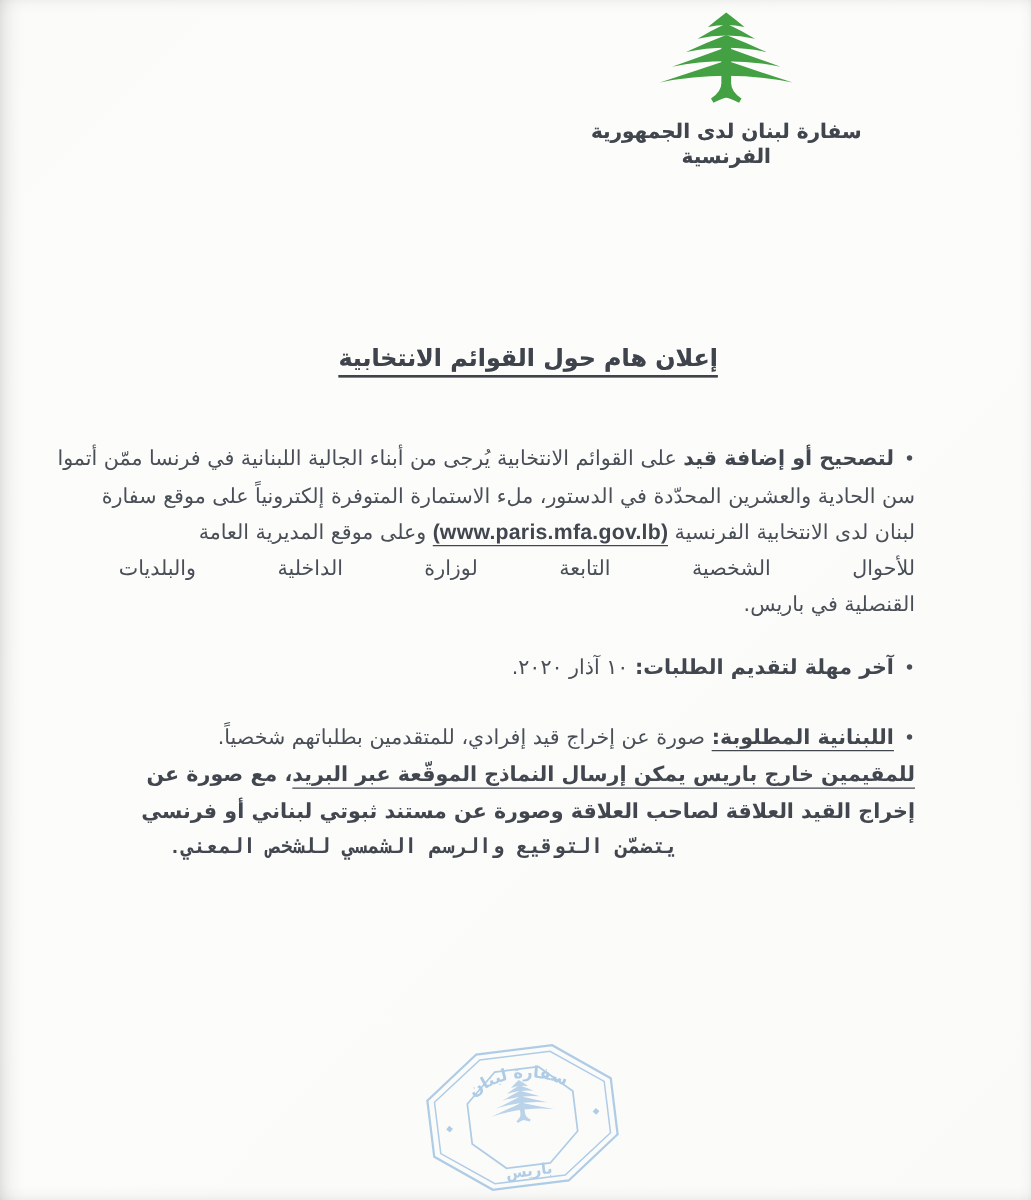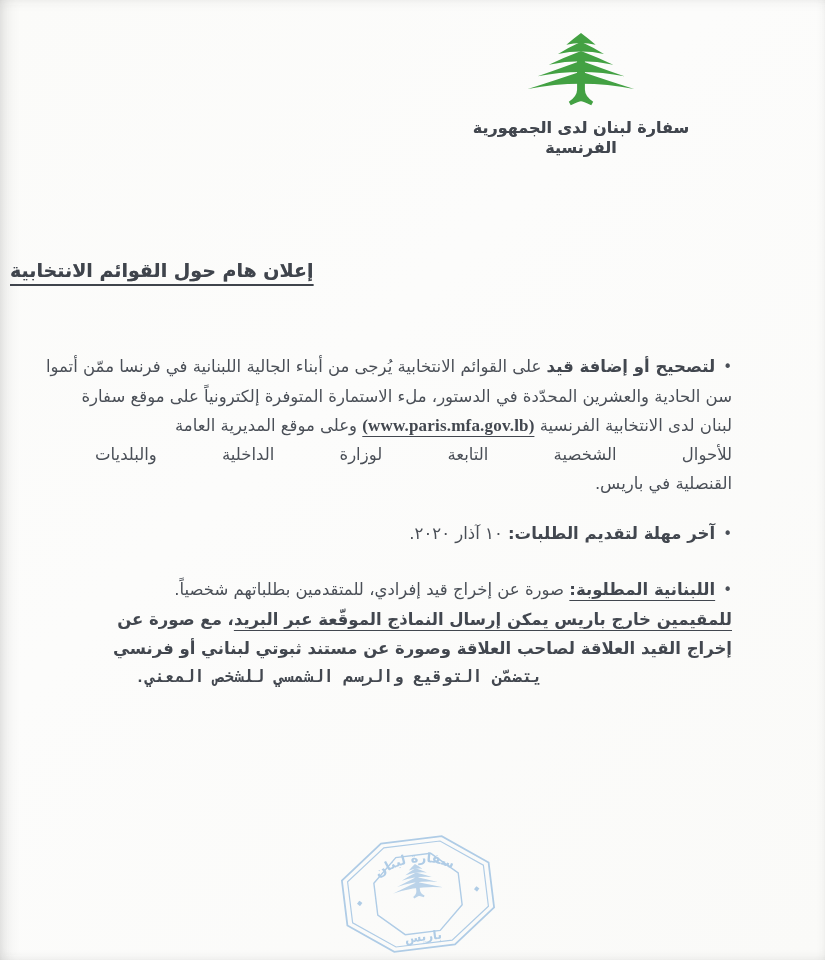--- a/index.html
+++ b/index.html
@@ -15,58 +15,58 @@
   }
   .paper::before{
     content:"";position:absolute;inset:0;pointer-events:none;
     box-shadow:inset 14px 0 20px -16px rgba(60,60,60,.30),
                inset -7px 0 14px -12px rgba(60,60,60,.18),
                inset 0 -9px 16px -13px rgba(60,60,60,.14),
                inset 0 10px 18px -16px rgba(60,60,60,.16);
   }
   
   .letterhead{
-    position:absolute;top:31px;right:103px;width:282px;
+    position:absolute;top:8px;right:103px;width:282px;
     text-align:center;
   }
   .cedar{display:block;margin:0 auto;}
   .embassy-name{
     direction:rtl;margin-top:7px;
     font-weight:bold;font-size:16px;line-height:1.25;
     color:#41464e;letter-spacing:0;
     text-shadow:0 0 .5px rgba(65,70,78,.55);
   }
   .date-line{
     direction:rtl;margin-top:14px;
     font-size:13.5px;color:#4d525a;
   }
   
   .doc-title{
-    position:absolute;top:259px;left:0;right:0;text-align:left;
+    position:absolute;top:276px;left:0;right:0;text-align:center;
   }
   .doc-title span{
     position:relative;left:10px;
     direction:rtl;display:inline-block;
     font-weight:bold;font-size:19px;color:#3f444c;
     text-decoration:underline;text-underline-offset:7px;
     text-decoration-thickness:1.5px;
     text-shadow:0 0 .5px rgba(63,68,76,.55);
   }
   
   .body-block{
     position:absolute;top:352px;left:95px;right:93px;
     direction:rtl;font-size:16.5px;line-height:29px;
     color:#4a4f57;
   }
   .line{white-space:nowrap;text-align:right;}
   .line.justify{white-space:normal;text-align:justify;text-align-last:justify;}
   .line.center{text-align:left;padding-left:40px;font-family:Liberation Mono, monospace;}
   .b{font-weight:bold;color:#42474f;}
   .u{text-decoration:underline;text-underline-offset:5px;text-decoration-thickness:1.3px;}
-  .ltr{direction:ltr;unicode-bidi:embed;font-family:Liberation Serif, serif;font-size:17px;letter-spacing:.2px;text-align:right;}
+  .ltr{direction:ltr;unicode-bidi:embed;font-family:Liberation Sans, sans-serif;font-size:17px;letter-spacing:.2px;text-align:right;}
   .marker{margin-left:8px;font-size:15px;}
   .gap-a{margin-top:21px;}
   .gap-b{margin-top:26px;}
   
   .stamp{
     position:absolute;left:328px;top:830px;width:180px;height:128px;
     transform:rotate(-7deg);opacity:.82;
   }
   .stamp text{font-family:"DejaVu Sans",sans-serif;}
 </style>

